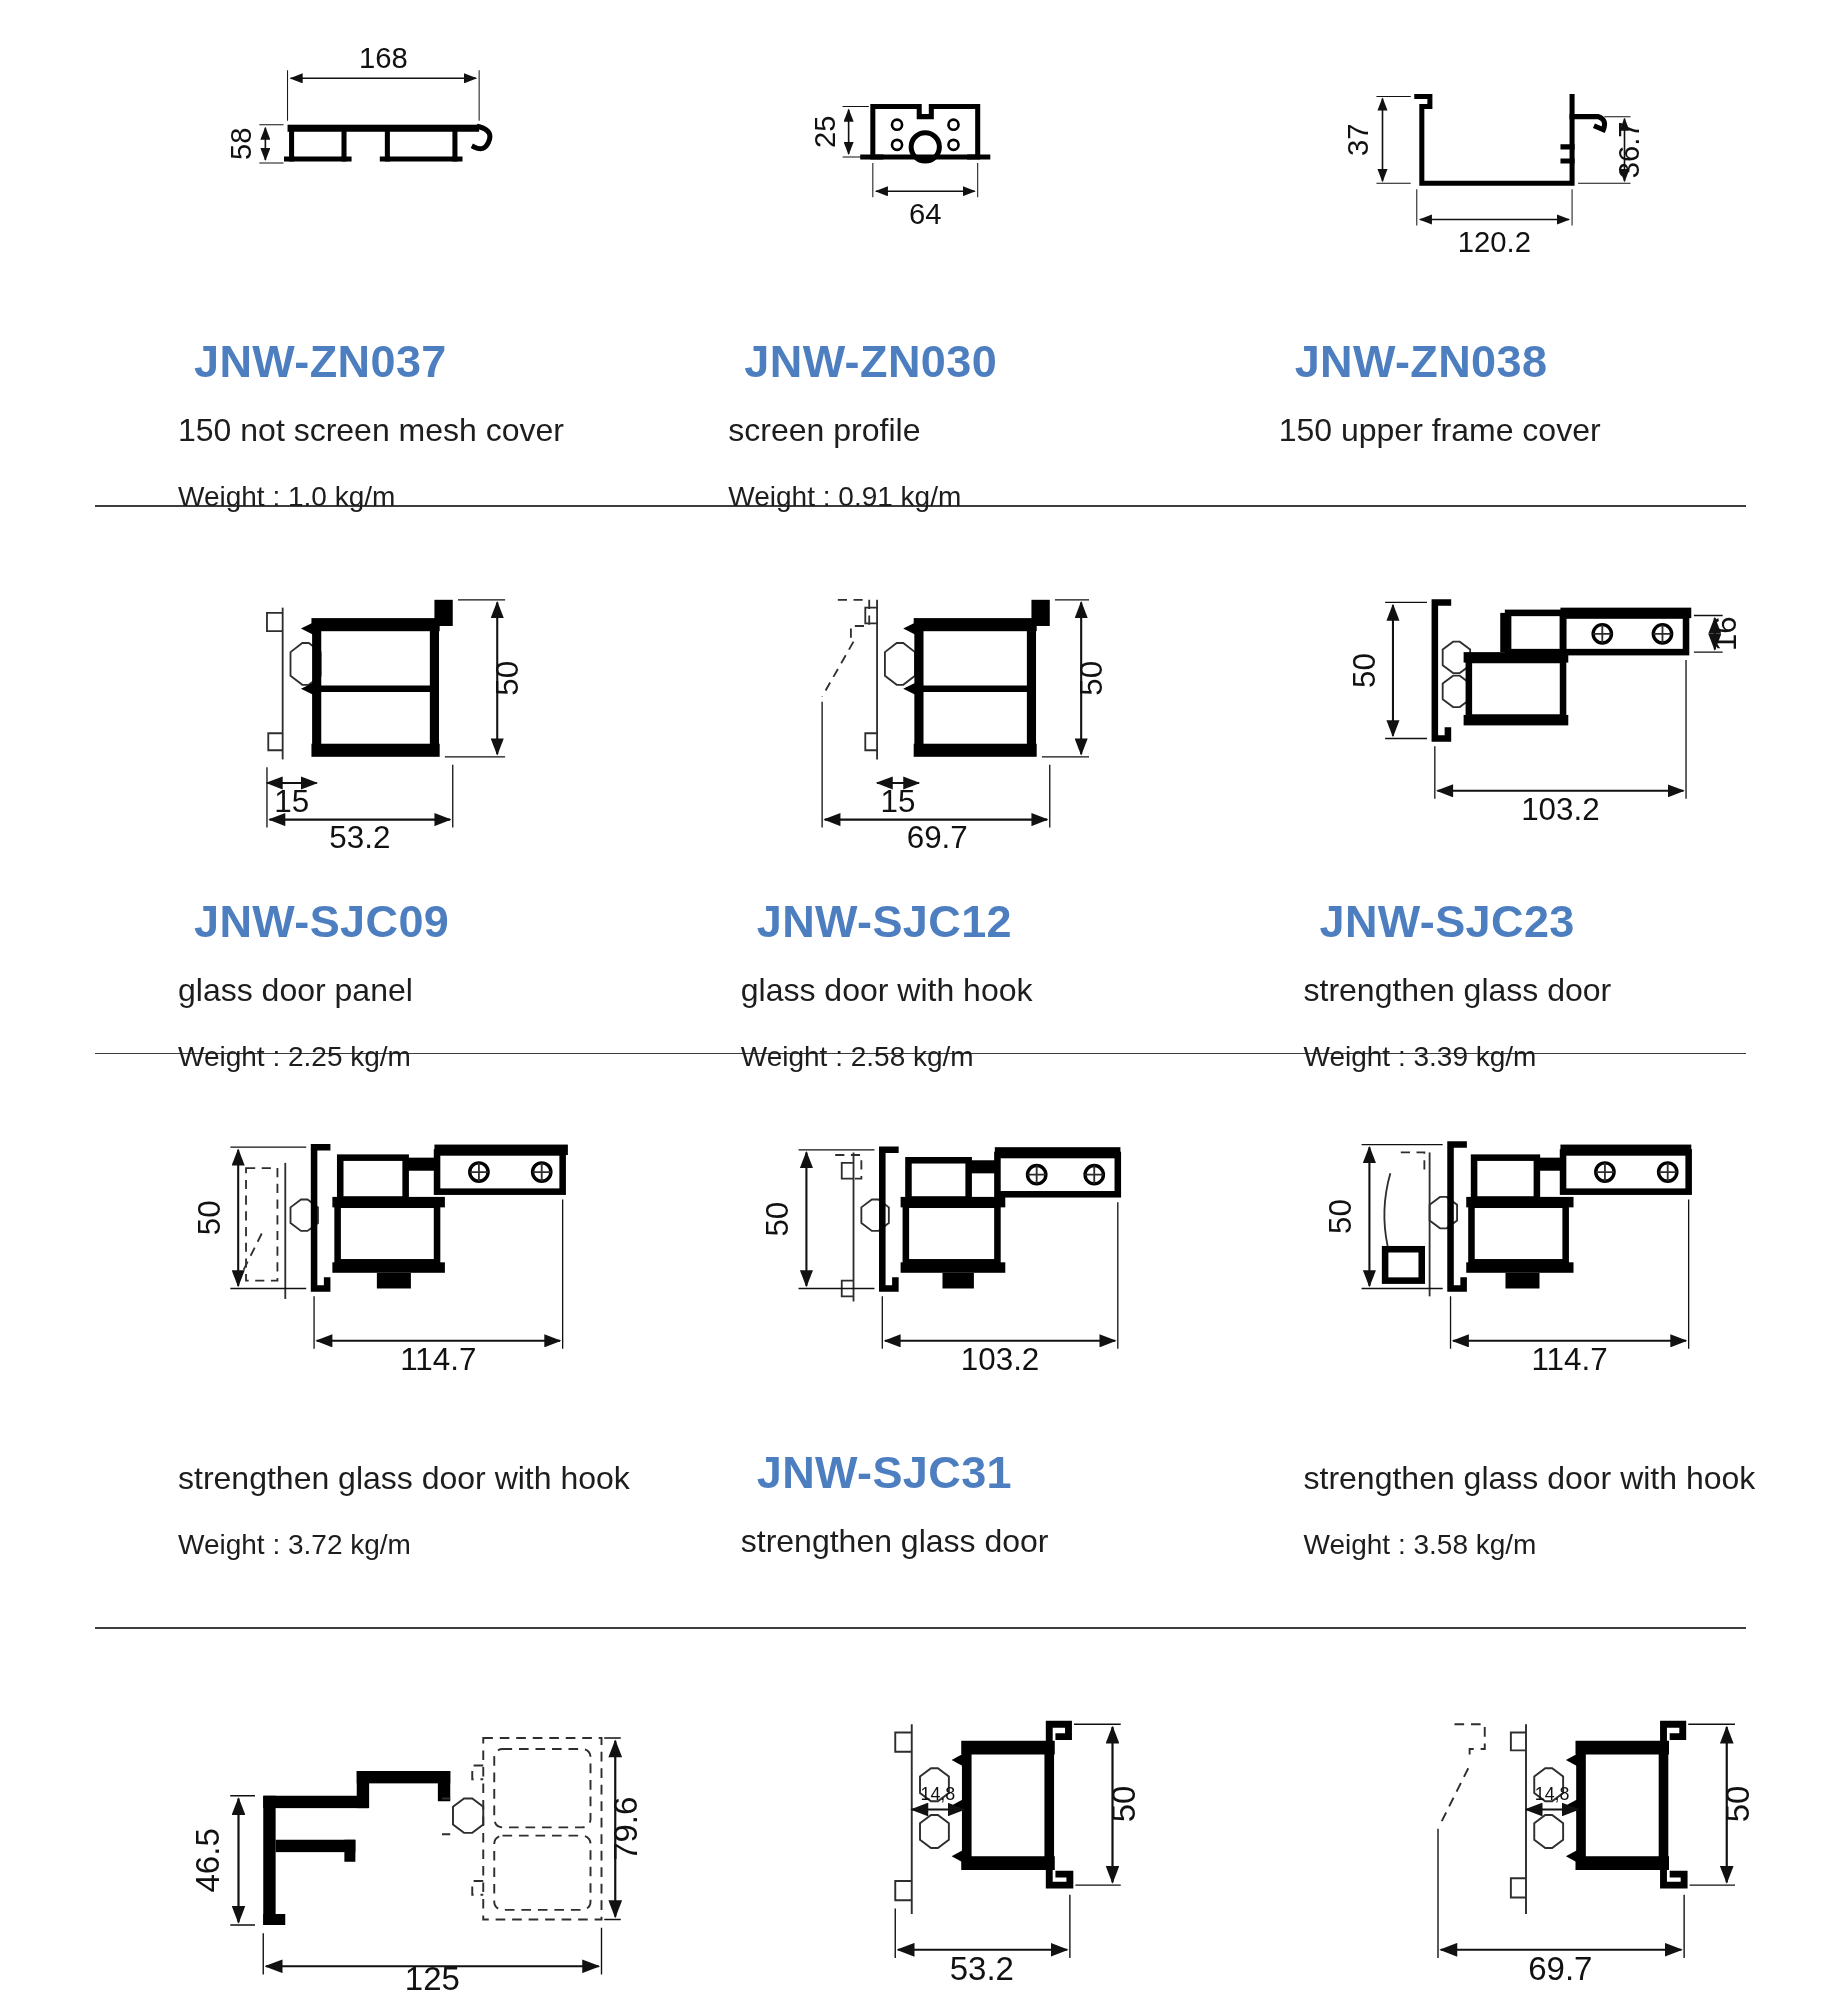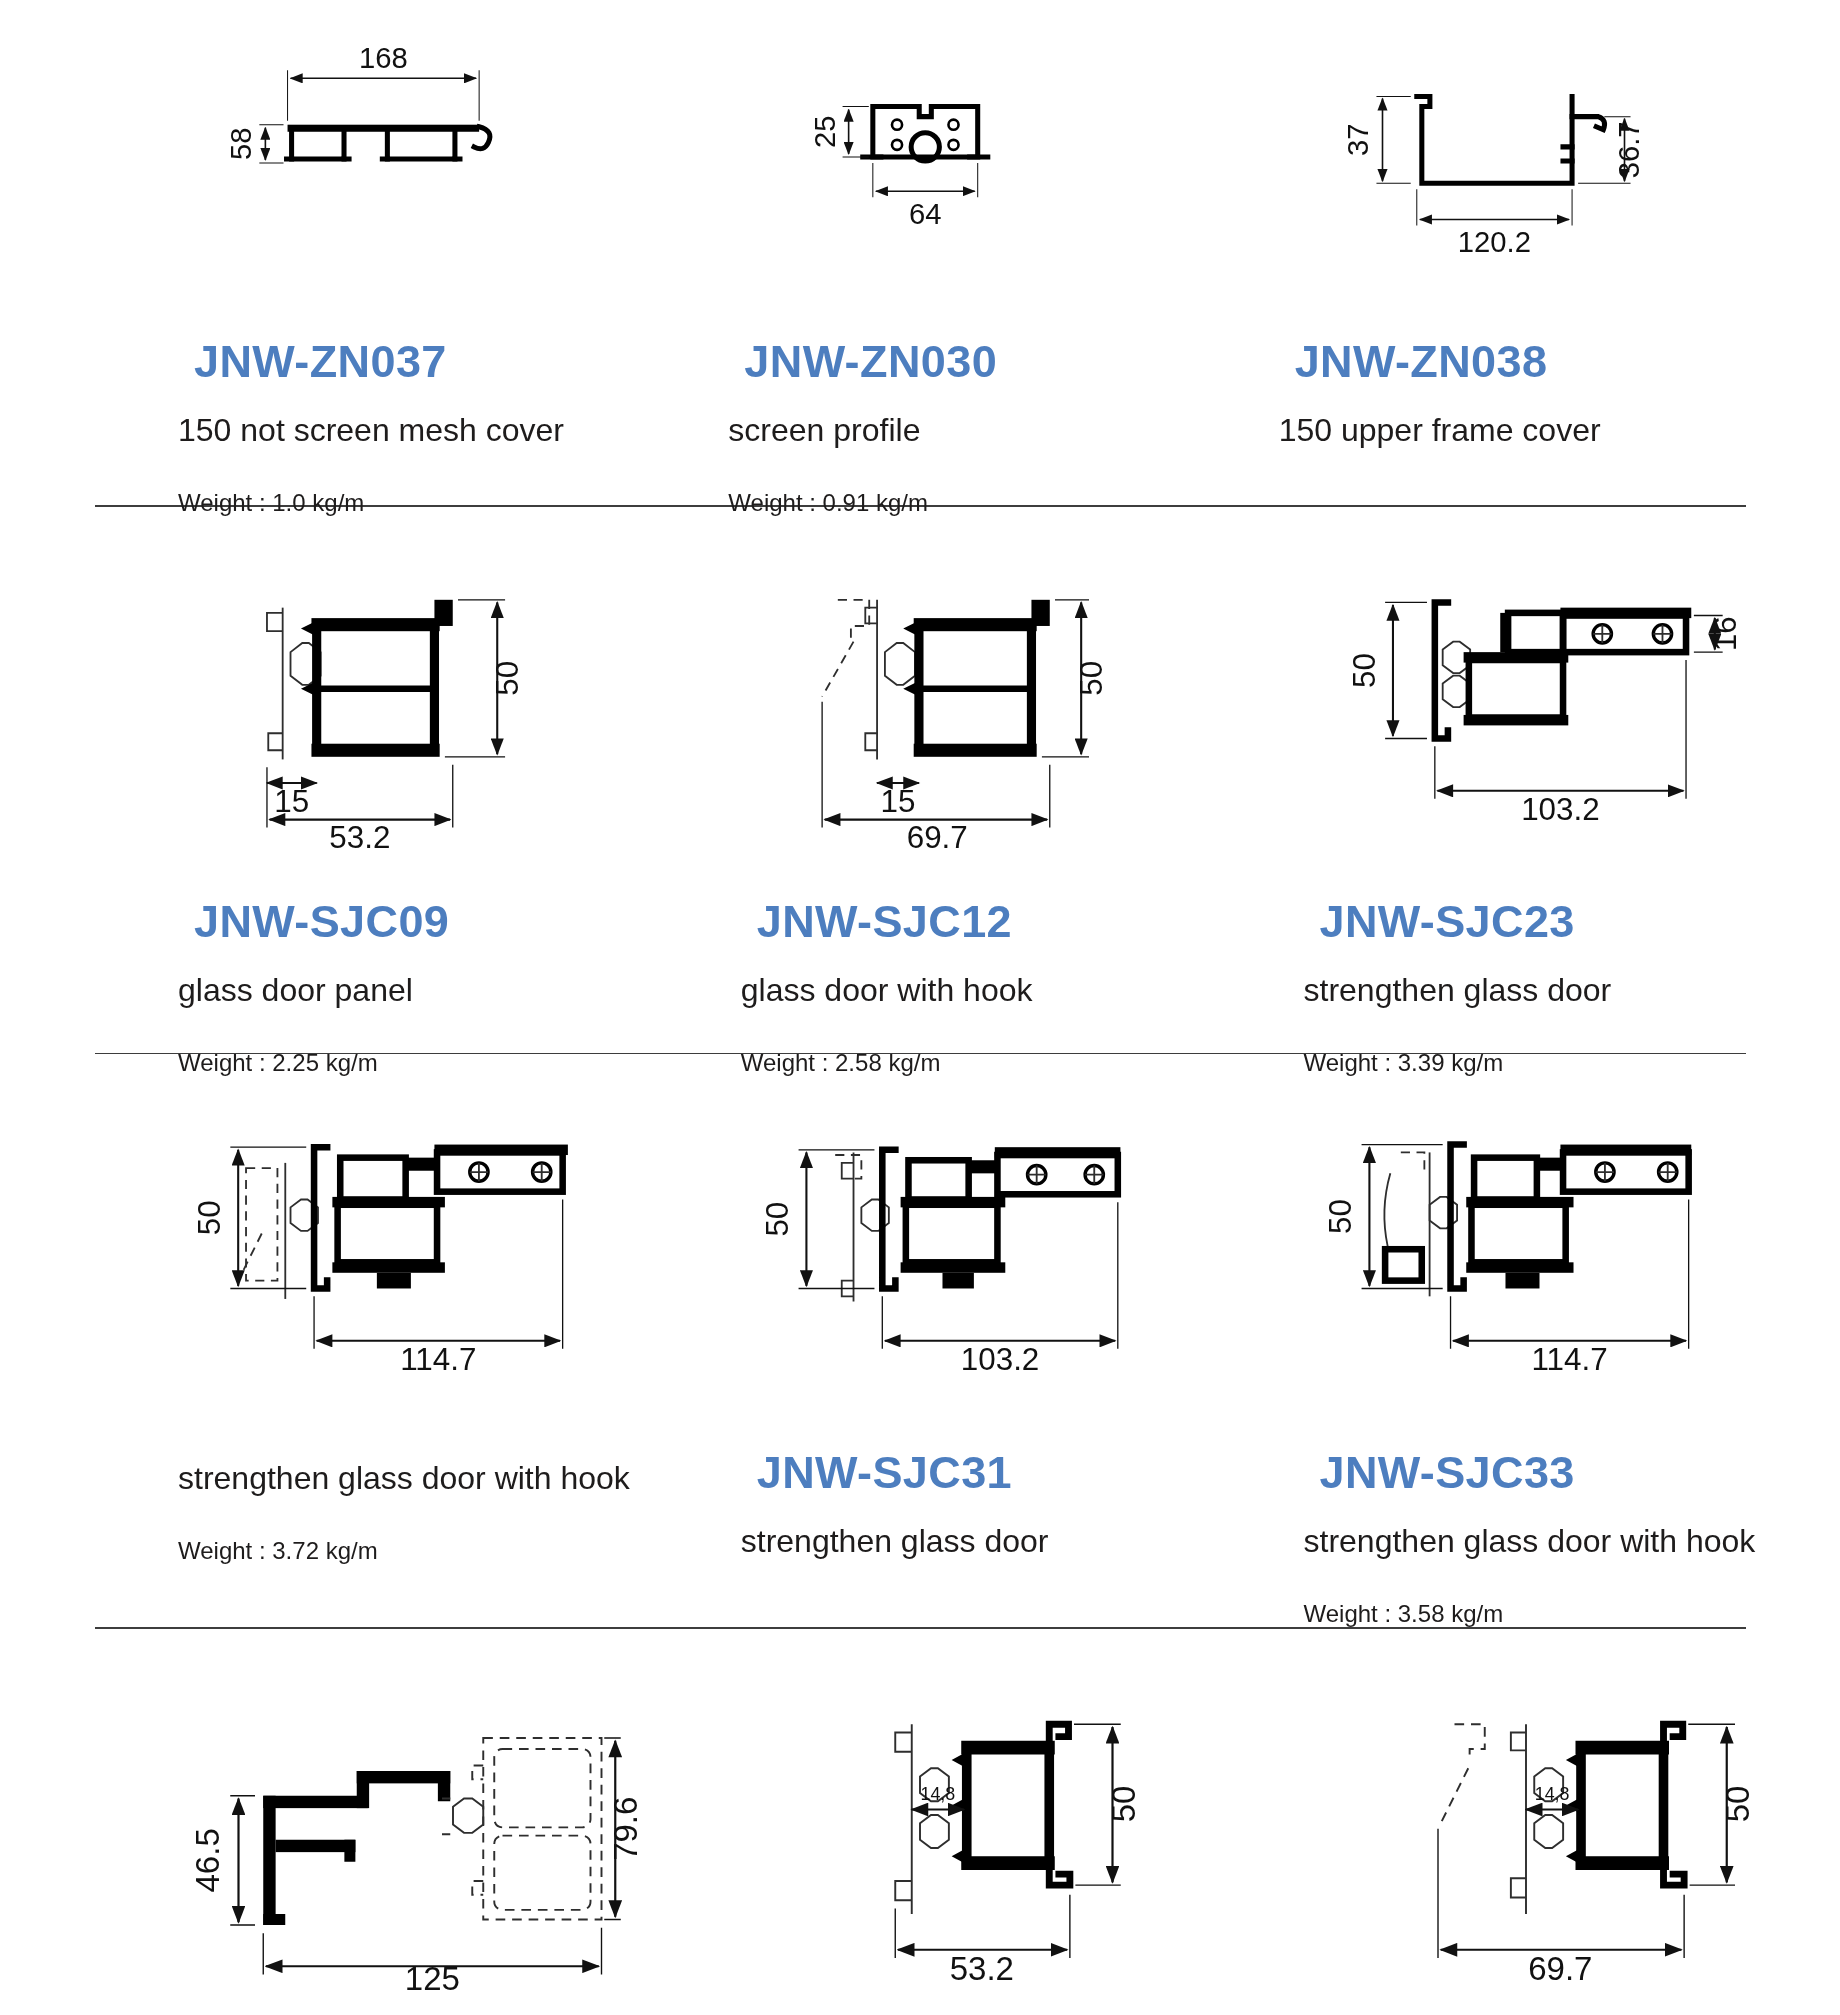--- a/index.html
+++ b/index.html
@@ -13,21 +13,21 @@
   .row1 .draw{height:322px;}
   .row2 .draw{height:375px;}
   .row3 .draw{height:379px;}
   .row4 .draw{height:395px;}
   .row1 svg{height:242px;}
   .row2 svg{height:314px;}
   .row3 svg{height:314px;}
   .row4 svg{height:330px;}
   .code{color:#4d7ebf;font-size:45px;font-weight:bold;margin:16px;line-height:1.05;letter-spacing:0.4px;}
   .desc{font-size:32px;color:#1e1c1c;margin-top:27px;}
-  .weight{font-size:24px;color:#1e1c1c;margin-top:40px;}
+  .weight{font-size:28px;color:#1e1c1c;margin-top:32px;}
   
   .prof{stroke:#000;stroke-width:5;fill:none;stroke-linejoin:miter;stroke-linecap:square;}
   .profthick{stroke:#000;stroke-width:7;fill:none;}
   .fillb{fill:#000;stroke:none;}
   .lite{stroke:#2e2e2e;stroke-width:1.4;fill:none;}
   .dash{stroke:#2e2e2e;stroke-width:1.4;fill:none;stroke-dasharray:7 5;}
   .boss{stroke:#000;stroke-width:2.6;fill:none;}
   .dim{stroke:#111;stroke-width:1.6;fill:none;}
   .ext{stroke:#111;stroke-width:1;fill:none;}
   .dimtxt{font-family:"Liberation Sans","DejaVu Sans",sans-serif;font-size:24px;fill:#111;}
@@ -343,21 +343,20 @@
           <g>
             <path class="ext" d="M106,44 H44 M106,154 H44"></path>
             <line class="dim" x1="50" y1="46" x2="50" y2="152" marker-start="url(#aS)" marker-end="url(#aE)"></line>
             <text class="dimtxt" transform="translate(36,99) rotate(-90)" text-anchor="middle">50</text>
             <path class="ext" d="M112,160 V200 M294,86 V200"></path>
             <line class="dim" x1="114" y1="194" x2="292" y2="194" marker-start="url(#aS)" marker-end="url(#aE)"></line>
             <text class="dimtxt" x="203" y="216" text-anchor="middle">114.7</text>
           </g>
         </svg>
       </div>
-      <h2 class="code">JNW-SJC33</h2>
       <div class="desc">strengthen glass door with hook</div>
       <div class="weight">Weight : 3.58 kg/m</div>
     </div>
   </div>
 
   <div class="divider"></div>
 
   <div class="row row4">
 
     <div class="cell">

